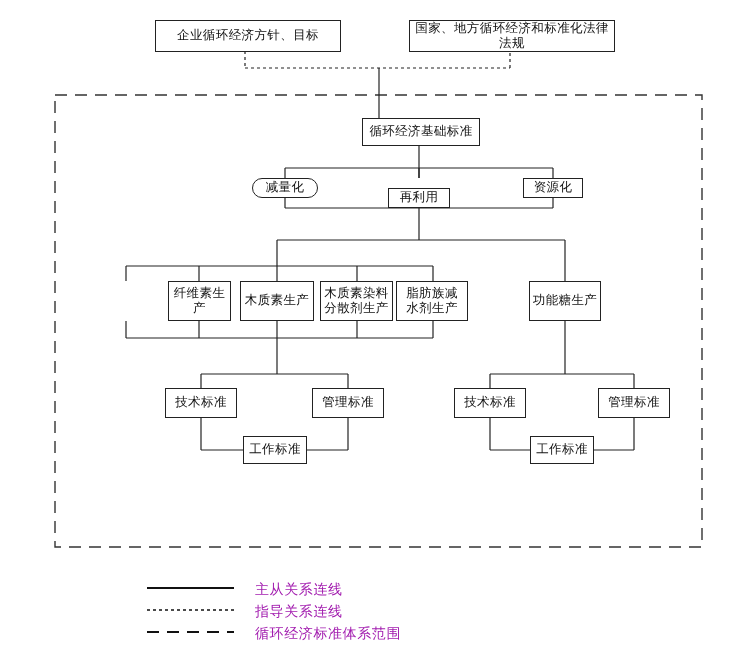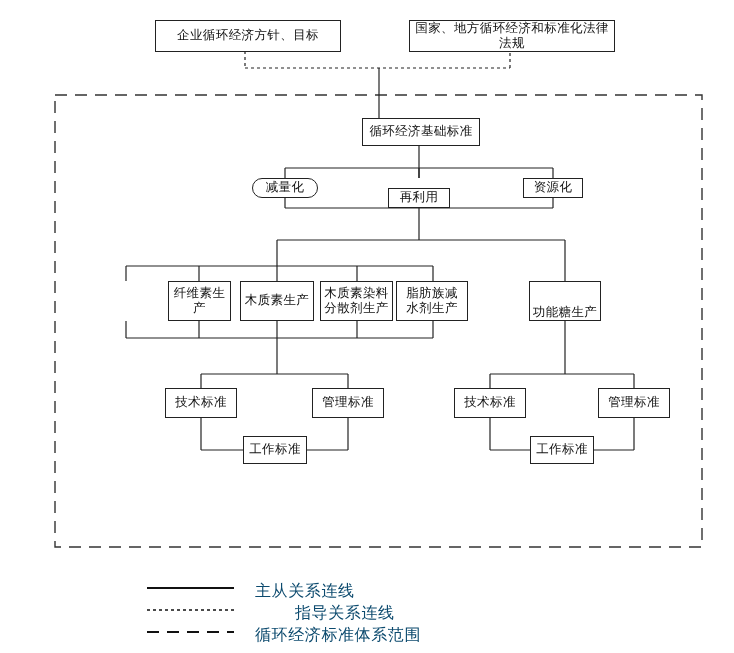--- a/index.html
+++ b/index.html
@@ -36,22 +36,22 @@
     justify-content: center;
     text-align: center;
     color: #111111;
     line-height: 1.22;
     letter-spacing: 0.4px;
     white-space: pre-line;
   }
   .t12 { font-size: 12.5px; }
   .legend-label {
     position: absolute;
-    font-size: 16px;
-    color: #0c4a6e;
+    font-size: 14px;
+    color: #a21caf;
     letter-spacing: 0.6px;
     white-space: nowrap;
   }
 </style>
 </head>
 <body>
 
 <div id="diagram-root">
 
   <svg class="layer" viewBox="0 0 734 653">
@@ -174,21 +174,21 @@
   <div class="node-box t12" style="left:320px; top:281px; width:73px; height:40px;">
     <span>木质素染料
 分散剂生产</span>
   </div>
 
   <div class="node-box t12" style="left:396px; top:281px; width:72px; height:40px;">
     <span>脂肪族减
 水剂生产</span>
   </div>
 
-  <div class="node-box t12" style="left:529px; top:281px; width:72px; height:40px;align-items:flex-end;">
+  <div class="node-box t12" style="left:529px; top:281px; width:72px; height:40px;">
     <span>功能糖生产</span>
   </div>
 
   <div class="node-box t12" style="left:165px; top:388px; width:72px; height:30px;">
     <span>技术标准</span>
   </div>
 
   <div class="node-box t12" style="left:312px; top:388px; width:72px; height:30px;">
     <span>管理标准</span>
   </div>
@@ -206,21 +206,21 @@
   </div>
 
   <div class="node-box t12" style="left:530px; top:436px; width:64px; height:28px;">
     <span>工作标准</span>
   </div>
 
   <div class="legend-label" style="left:255px; top:581px;">
     <span>主从关系连线</span>
   </div>
 
-  <div class="legend-label" style="left:255px; top:603px;margin-left:40px;">
+  <div class="legend-label" style="left:255px; top:603px;">
     <span>指导关系连线</span>
   </div>
 
   <div class="legend-label" style="left:255px; top:625px;">
     <span>循环经济标准体系范围</span>
   </div>
 
 </div>
 
 </body></html>

